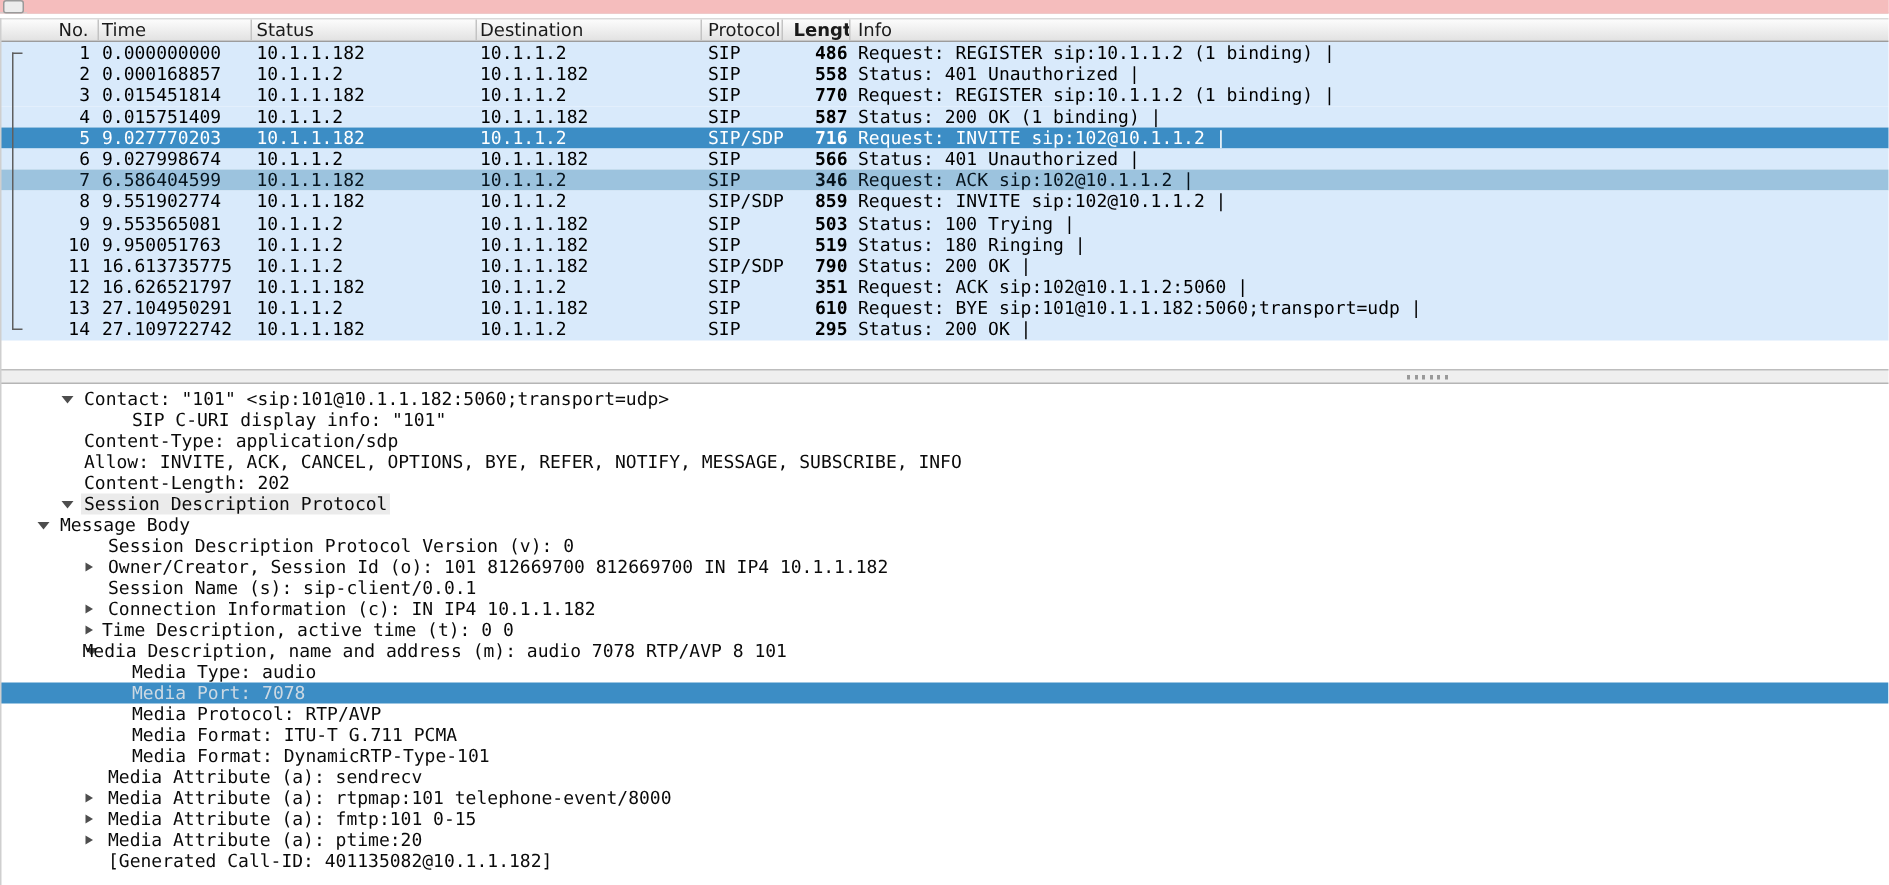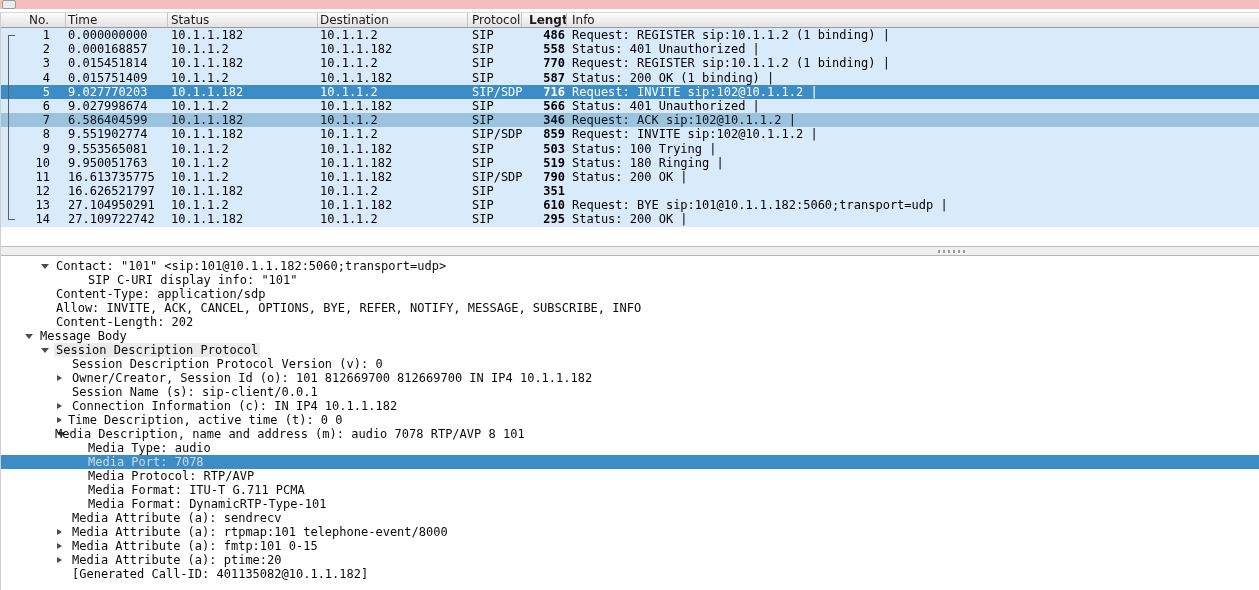--- a/index.html
+++ b/index.html
@@ -24,21 +24,21 @@
            overflow:hidden; white-space:nowrap; }
   .hcell:last-child { flex:1; border-right:0; }
 
   
   .plist-rows { position:absolute; top:28px; left:0; width:1259px; z-index:1; }
   .prow { display:flex; height:14.2px; line-height:14.2px; background:#d9eafb;
           font-size:12px; white-space:nowrap; color:#000; }
   .prow.selected { background:#3c8dc5; color:#fff; }
   .prow.related  { background:#9cc3de; color:#06131d; }
   .pcell { flex:none; overflow:hidden; white-space:nowrap; }
-  .c-no   { width:66px;  text-align:right; padding-right:16px; }
+  .c-no   { width:66px;  text-align:right; padding-right:6px; }
   .c-time { width:102px; padding-left:2px; }
   .c-src  { width:150px; padding-left:3px; }
   .c-dst  { width:150px; padding-left:2px; }
   .c-pro  { width:54px;  padding-left:4px; }
   .c-len  { width:45px;  text-align:right; padding-right:2px;font-weight:bold; }
   .c-info { flex:1; padding-left:5px; }
 
   .bracket { position:absolute; left:8px; top:35px; width:7px; height:184.6px;
              border-left:1px solid #5f5f5f; border-top:1px solid #5f5f5f;
              border-bottom:1px solid #5f5f5f; z-index:3; }
@@ -186,20 +186,21 @@
       <div class="pcell c-len">790</div>
       <div class="pcell c-info">Status: 200 OK |</div>
     </div>
     <div class="prow">
       <div class="pcell c-no">12</div>
       <div class="pcell c-time">16.626521797</div>
       <div class="pcell c-src">10.1.1.182</div>
       <div class="pcell c-dst">10.1.1.2</div>
       <div class="pcell c-pro">SIP</div>
       <div class="pcell c-len">351</div>
+      <div class="pcell c-info">Request: ACK sip:102@10.1.1.2:5060 |</div>
     </div>
     <div class="prow">
       <div class="pcell c-no">13</div>
       <div class="pcell c-time">27.104950291</div>
       <div class="pcell c-src">10.1.1.2</div>
       <div class="pcell c-dst">10.1.1.182</div>
       <div class="pcell c-pro">SIP</div>
       <div class="pcell c-len">610</div>
       <div class="pcell c-info">Request: BYE sip:101@10.1.1.182:5060;transport=udp |</div>
     </div>
@@ -232,28 +233,28 @@
       <div class="dline">
         <span class="dtxt" style="left: 56px; text-align: right;">Content-Type: application/sdp</span>
       </div>
       <div class="dline">
         <span class="dtxt" style="left: 56px;">Allow: INVITE, ACK, CANCEL, OPTIONS, BYE, REFER, NOTIFY, MESSAGE, SUBSCRIBE, INFO</span>
       </div>
       <div class="dline">
         <span class="dtxt" style="left: 56px;">Content-Length: 202</span>
       </div>
       <div class="dline">
+        <span class="arr arr-open" style="left: 41px;"></span>
+        <span class="dtxt graybg" style="left: 56px;">Session Description Protocol</span>
+      </div>
+      <div class="dline">
         <span class="arr arr-open" style="left: 25px;"></span>
         <span class="dtxt" style="left: 40px;">Message Body</span>
       </div>
       <div class="dline">
-        <span class="arr arr-open" style="left: 41px;"></span>
-        <span class="dtxt graybg" style="left: 56px;">Session Description Protocol</span>
-      </div>
-      <div class="dline">
         <span class="dtxt" style="left: 72px;">Session Description Protocol Version (v): 0</span>
       </div>
       <div class="dline">
         <span class="arr arr-closed" style="left: 57px;"></span>
         <span class="dtxt" style="left: 72px;">Owner/Creator, Session Id (o): 101 812669700 812669700 IN IP4 10.1.1.182</span>
       </div>
       <div class="dline">
         <span class="dtxt" style="left: 72px;">Session Name (s): sip-client/0.0.1</span>
       </div>
       <div class="dline">

